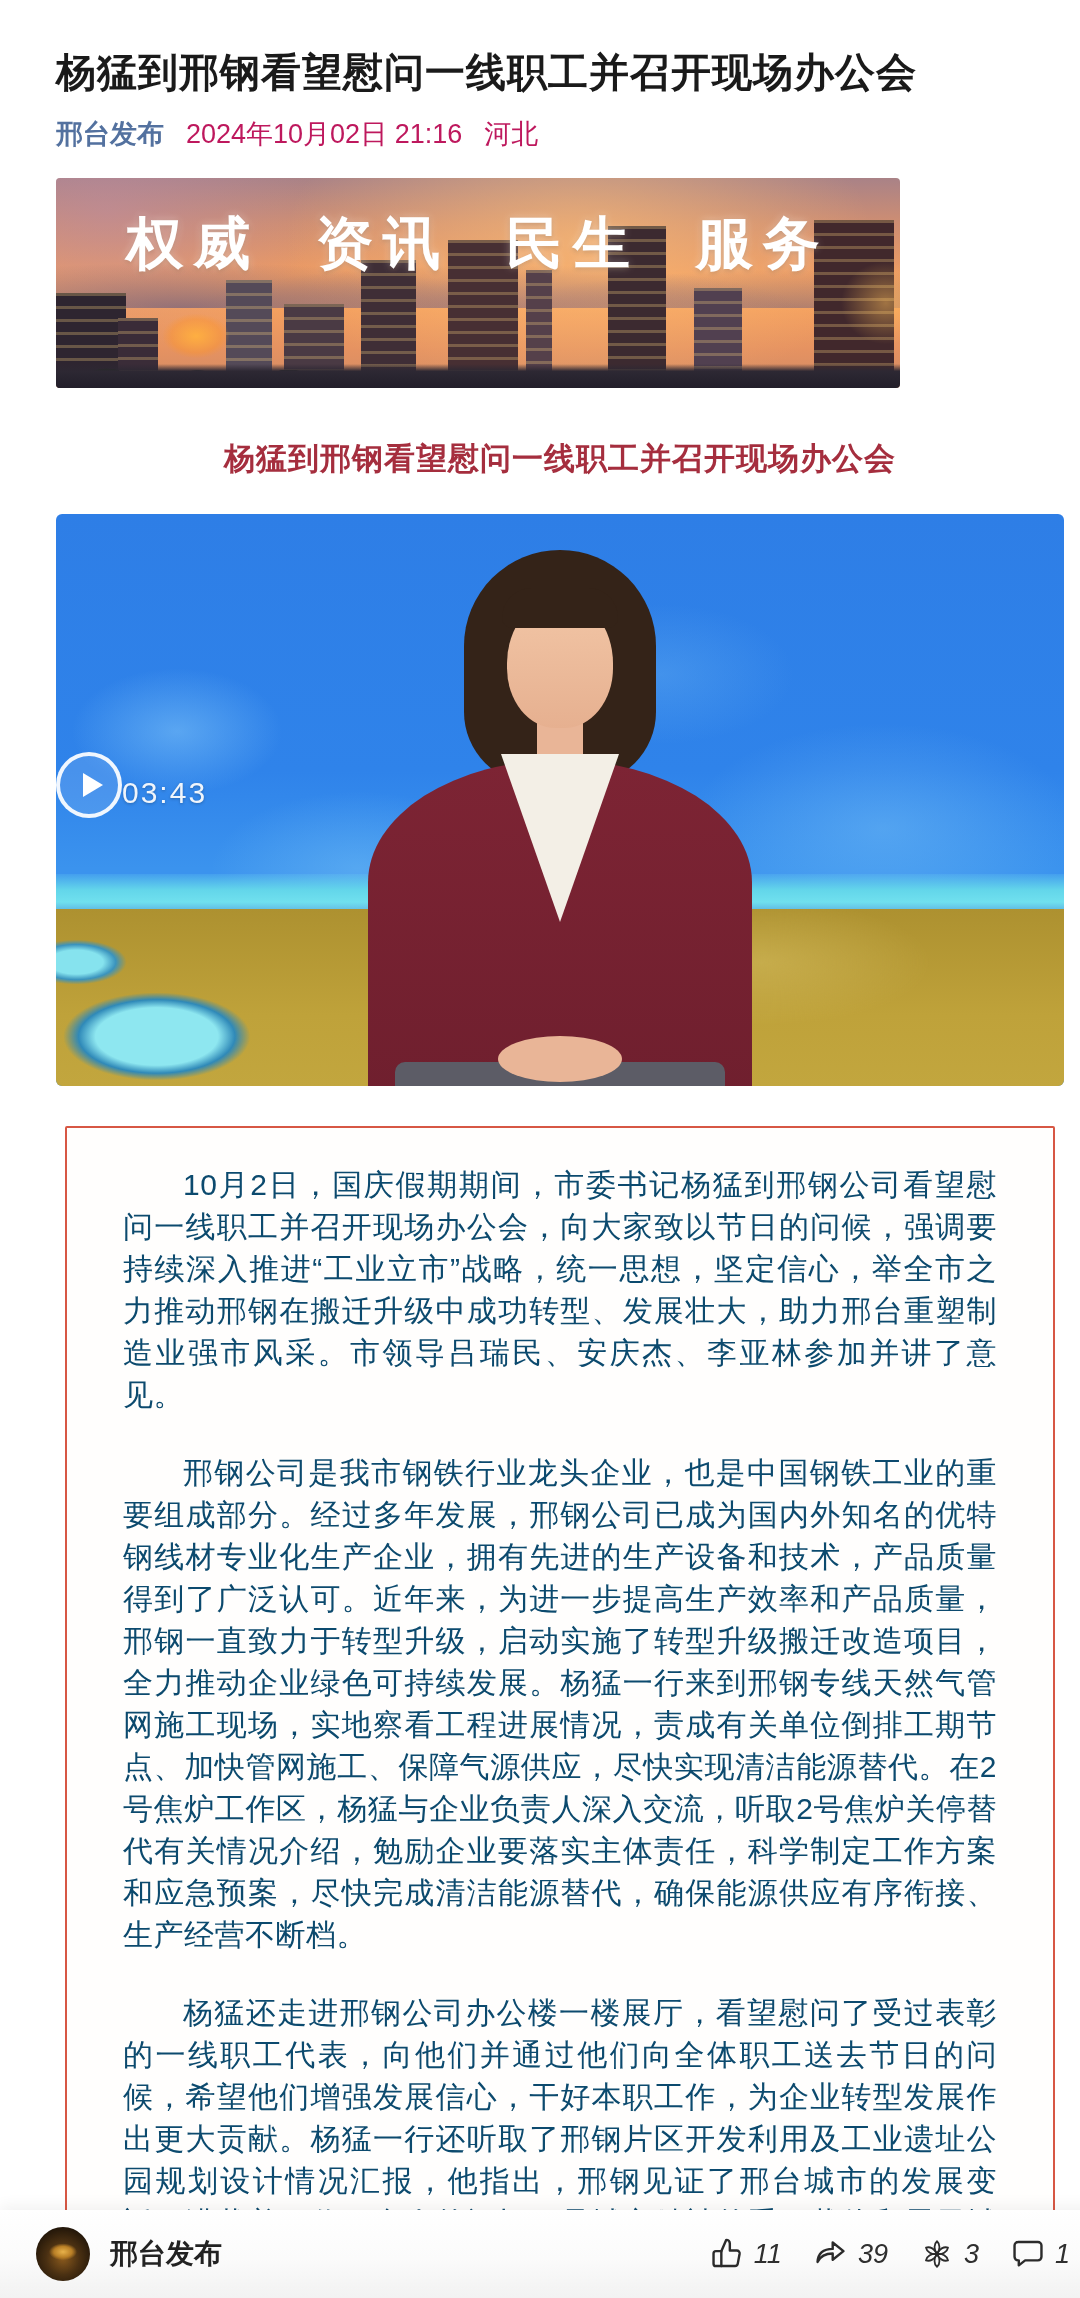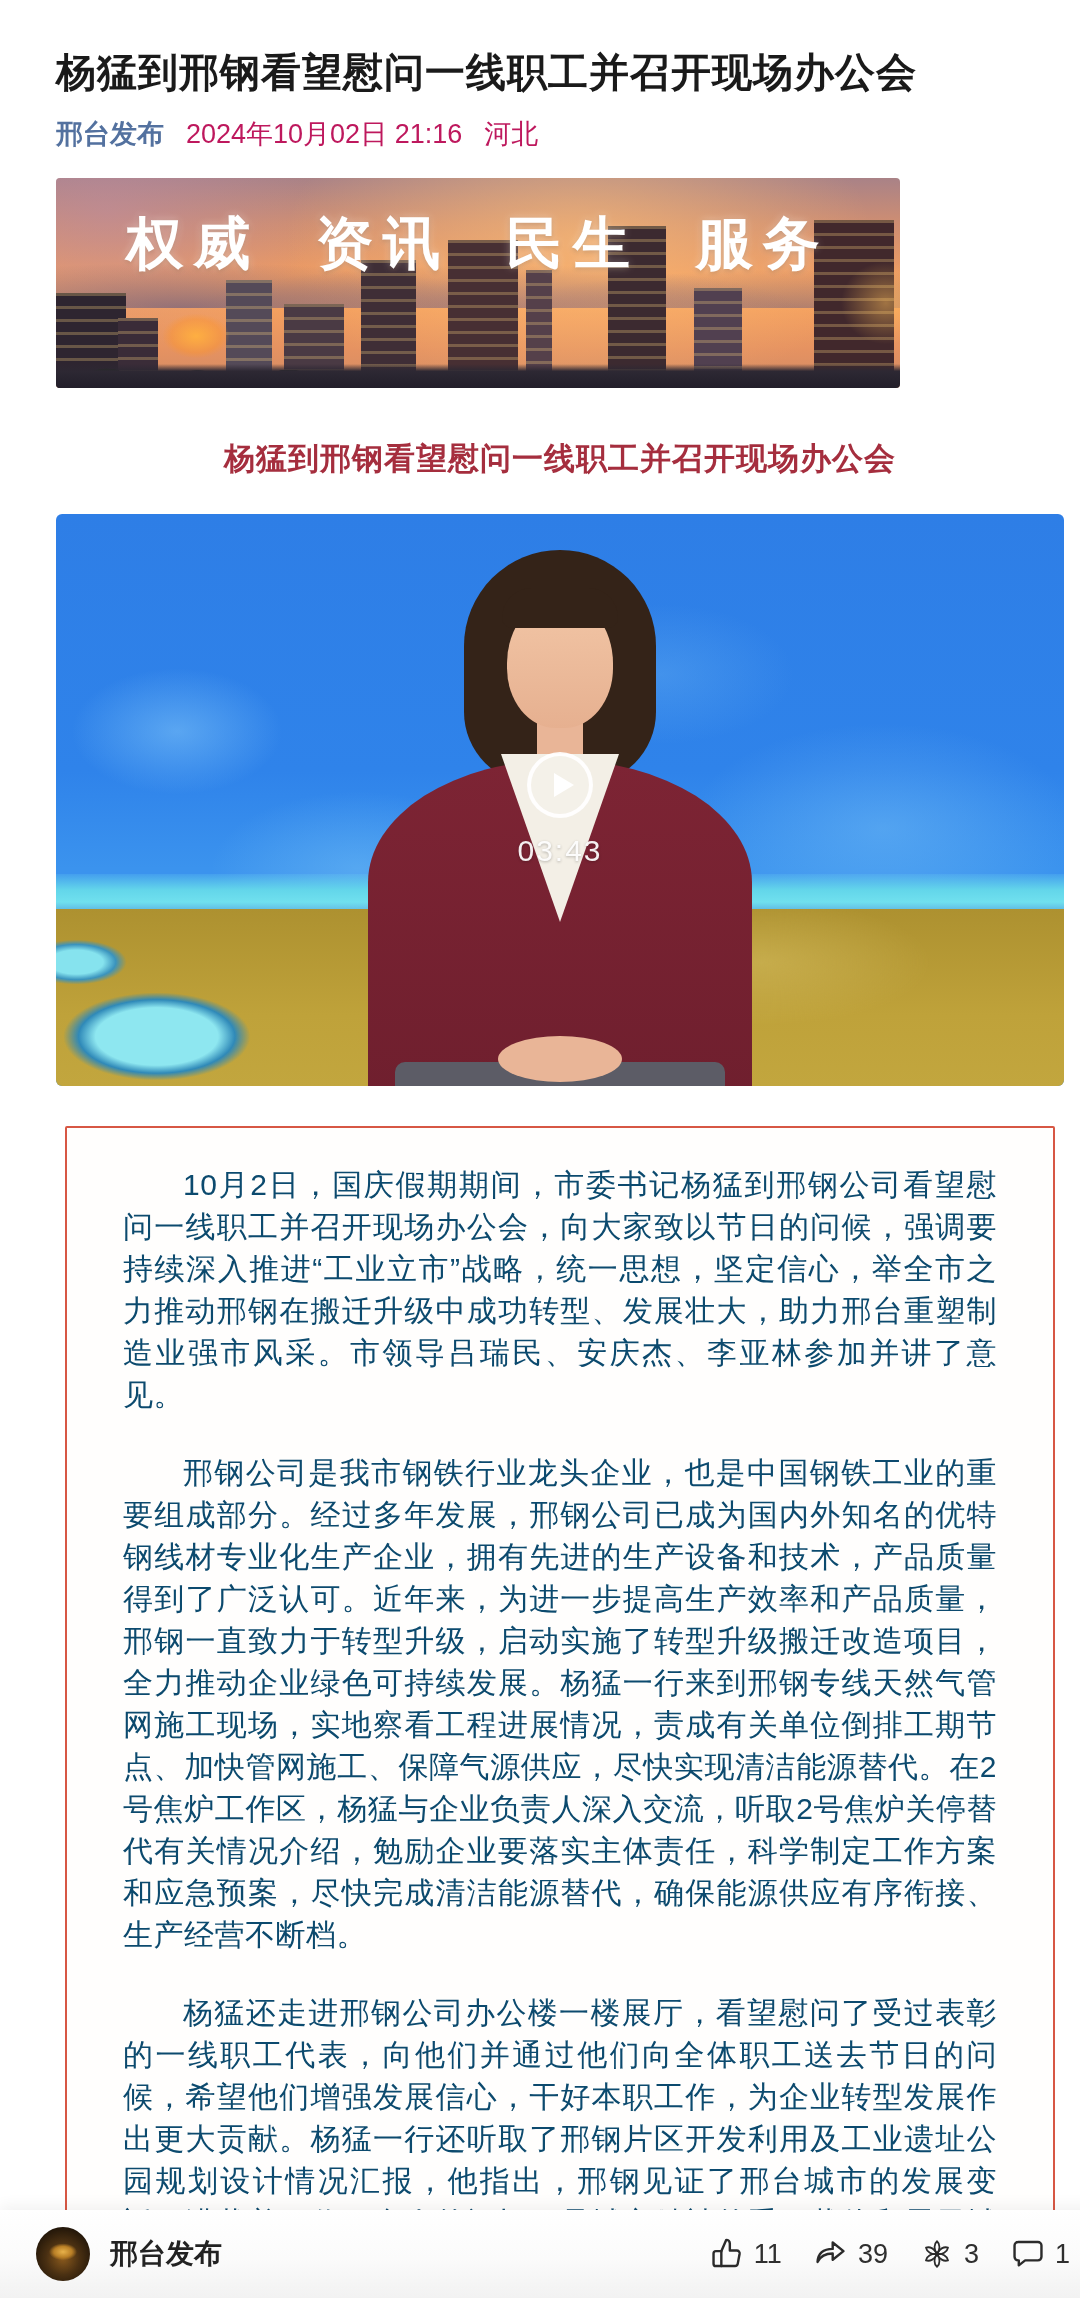--- a/index.html
+++ b/index.html
@@ -80,21 +80,21 @@
     background:#e9b597;}
   .a-body{position:absolute;left:50%;top:246px;width:384px;height:340px;transform:translateX(-50%);
     border-radius:50% 50% 0 0 / 36% 36% 0 0;
     background:linear-gradient(to bottom,#7d2434,#6f1f2e);}
   .a-vneck{position:absolute;left:50%;top:240px;width:118px;height:168px;transform:translateX(-50%);
     clip-path:polygon(0 0,100% 0,50% 100%);background:#f3efe6;}
   .a-desk{position:absolute;left:50%;bottom:0;width:330px;height:24px;transform:translateX(-50%);
     border-radius:10px 10px 0 0;background:#5c5c66;}
   .a-hands{position:absolute;left:50%;bottom:4px;width:124px;height:46px;transform:translateX(-50%);
     border-radius:50%;background:#e9b597;}
-  .play-wrap{position:absolute;left:0;right:0;top:238px;display:flex;flex-direction:column;
+  .play-wrap{position:absolute;left:0;right:0;top:238px;display:flex;flex-direction:row;
     align-items:center;z-index:5;}
   .play-circle{width:58px;height:58px;border-radius:50%;border:4px solid rgba(255,255,255,.92);
     background:rgba(255,255,255,.12);display:flex;align-items:center;justify-content:center;}
   .play-tri{width:0;height:0;border-left:20px solid #fff;border-top:12px solid transparent;
     border-bottom:12px solid transparent;margin-left:7px;}
   .video-time{margin-top:16px;color:rgba(255,255,255,.93);font-size:30px;letter-spacing:2px;
     text-shadow:0 1px 3px rgba(0,0,0,.25);}
 
   
   .article-box{margin:40px 45px 0;border:2px solid #d75744;border-radius:2px;background:#fffefd;
@@ -109,21 +109,21 @@
     box-shadow:0 -4px 14px rgba(0,0,0,.06);
     display:flex;align-items:center;justify-content:space-between;padding:0 30px 0 36px;
     box-sizing:border-box;}
   .account{display:flex;align-items:center;gap:20px;}
   .avatar{width:54px;height:54px;border-radius:50%;
     background:
       radial-gradient(20px 12px at 50% 46%, #e8b24a 0%, #b97f26 45%, transparent 70%),
       radial-gradient(circle at 50% 58%, #8a5a1d 0%, #4a3012 40%, #221609 75%, #150d06 100%);}
   .account-name{font-size:28px;font-weight:700;color:#222;}
   .actions{display:flex;align-items:center;gap:32px;}
-  .action{display:flex;align-items:center;gap:10px;}
+  .action{display:flex;align-items:center;gap:10px;font-style:italic;}
   .action svg{display:block;}
   .count{font-size:27px;color:#2f2f2f;}
 </style>
 </head>
 <body>
 
 <div class="page">
 
   <h1 class="title">杨猛到邢钢看望慰问一线职工并召开现场办公会</h1>
   <div class="byline">

